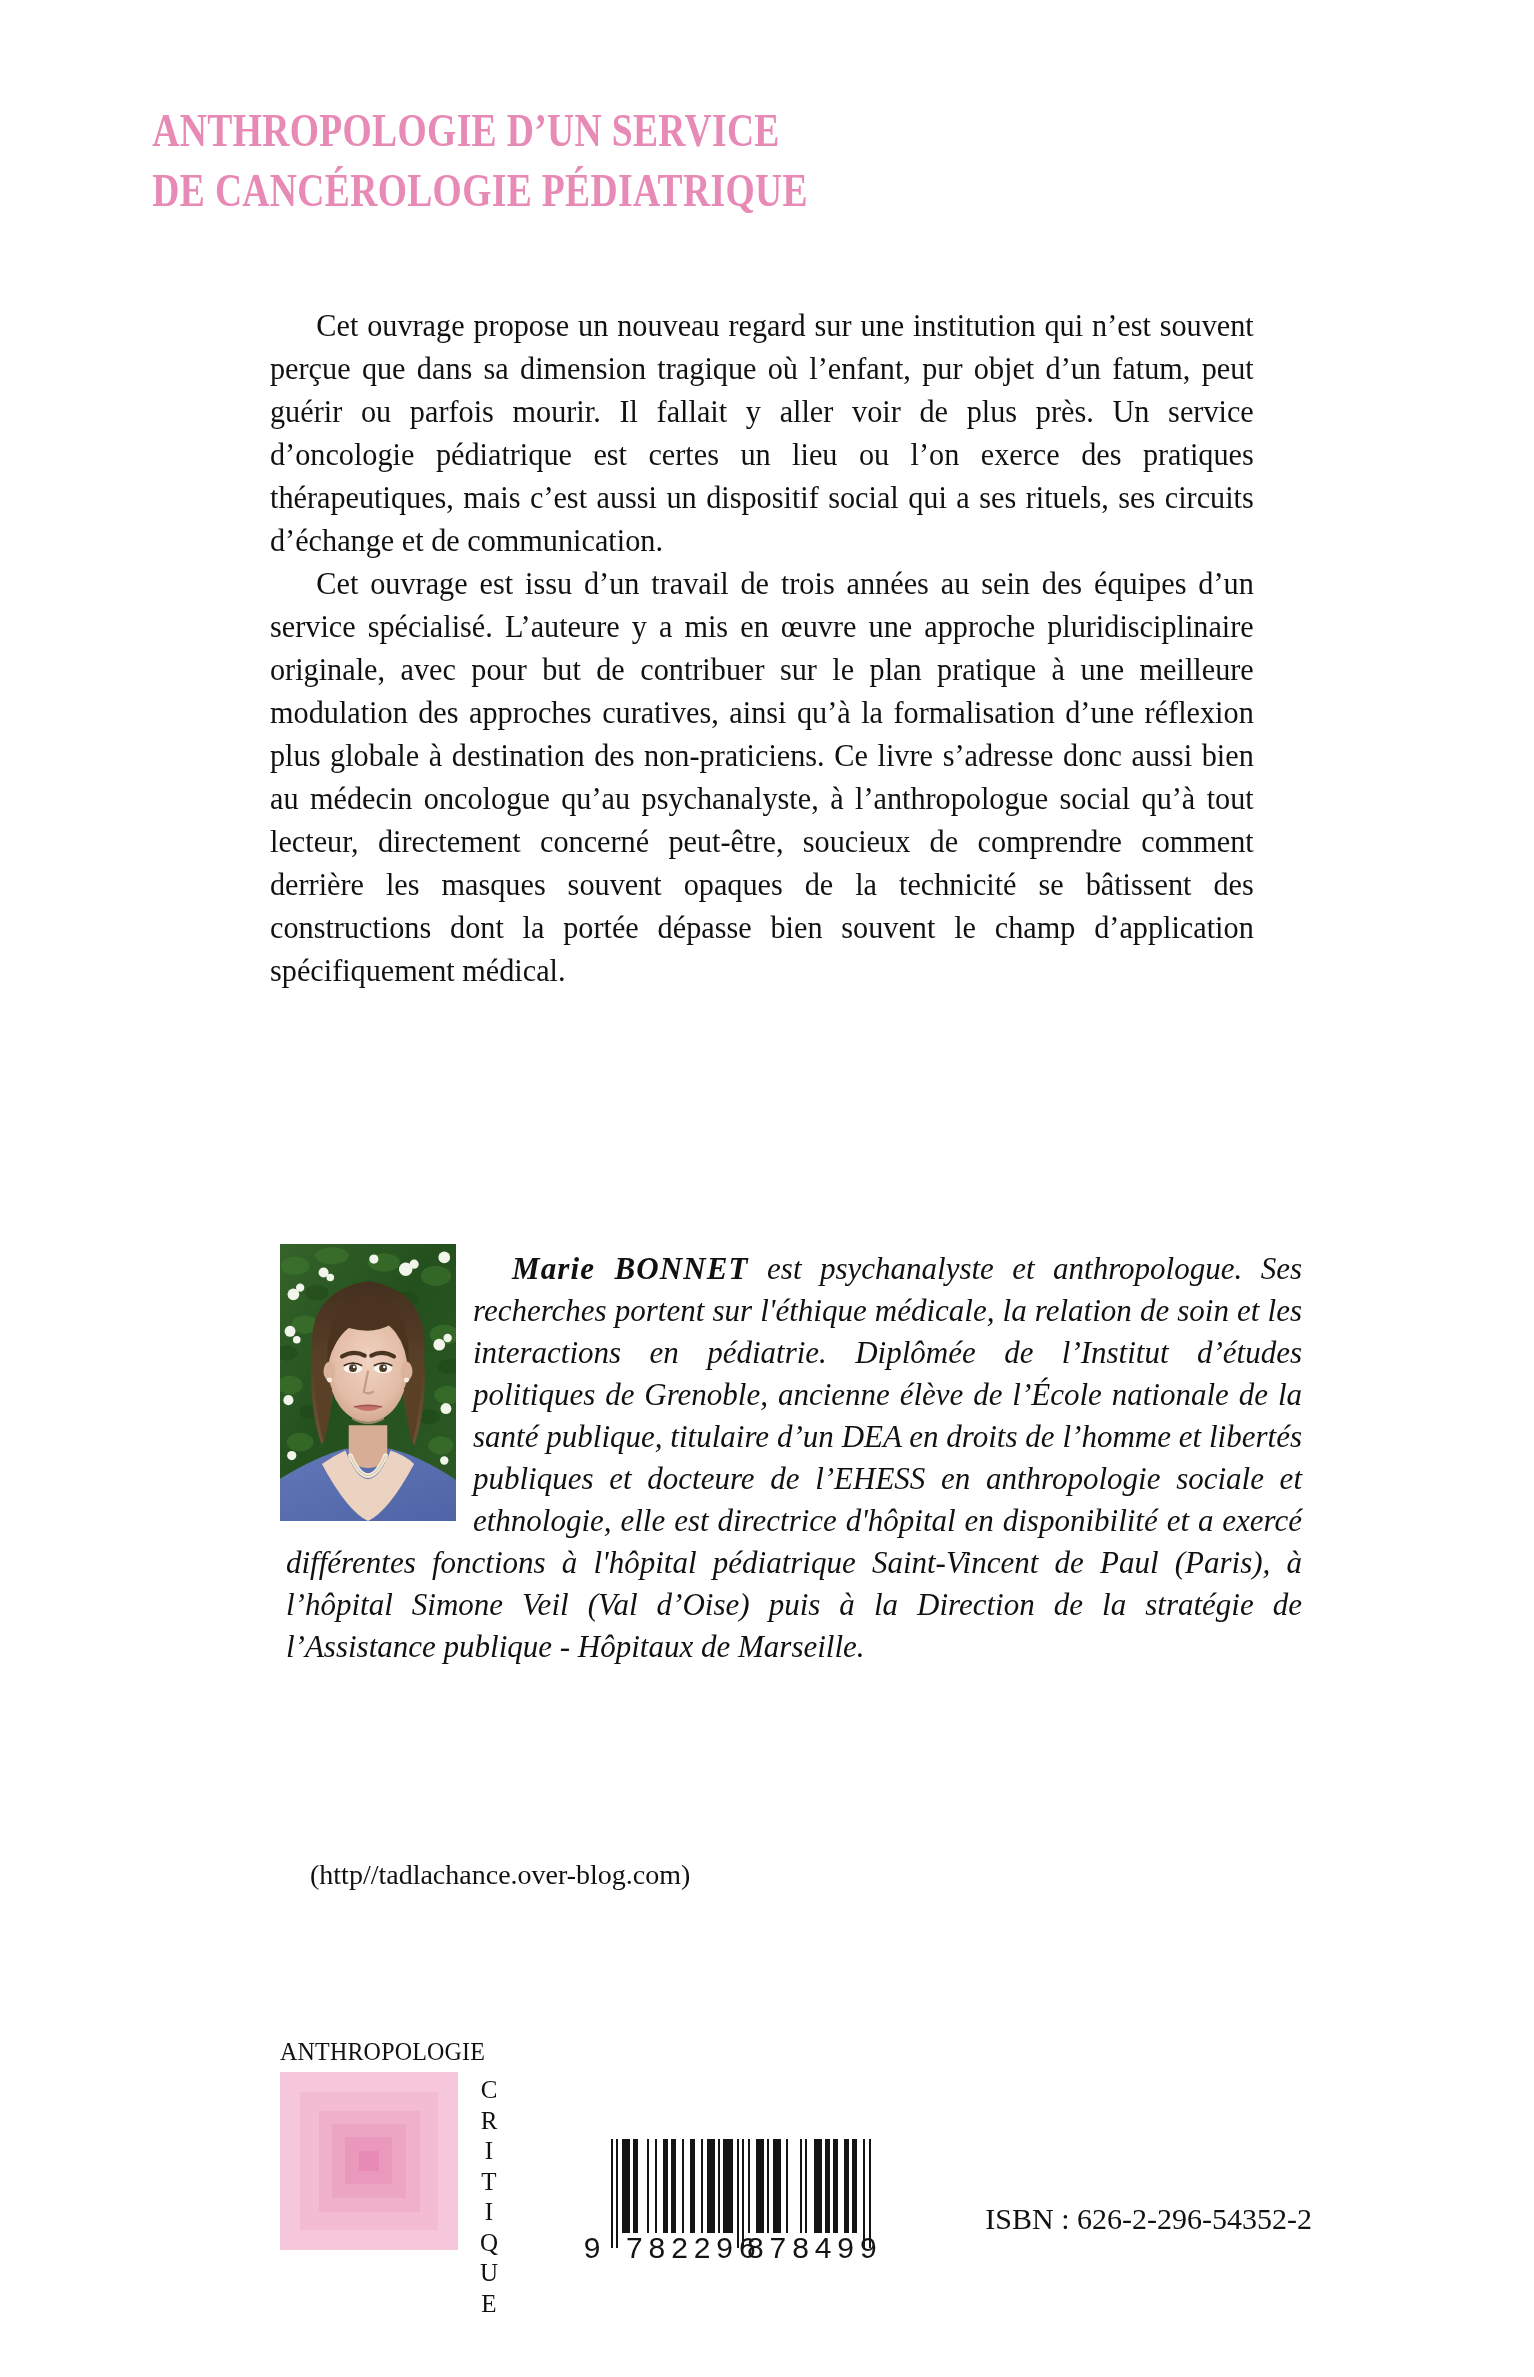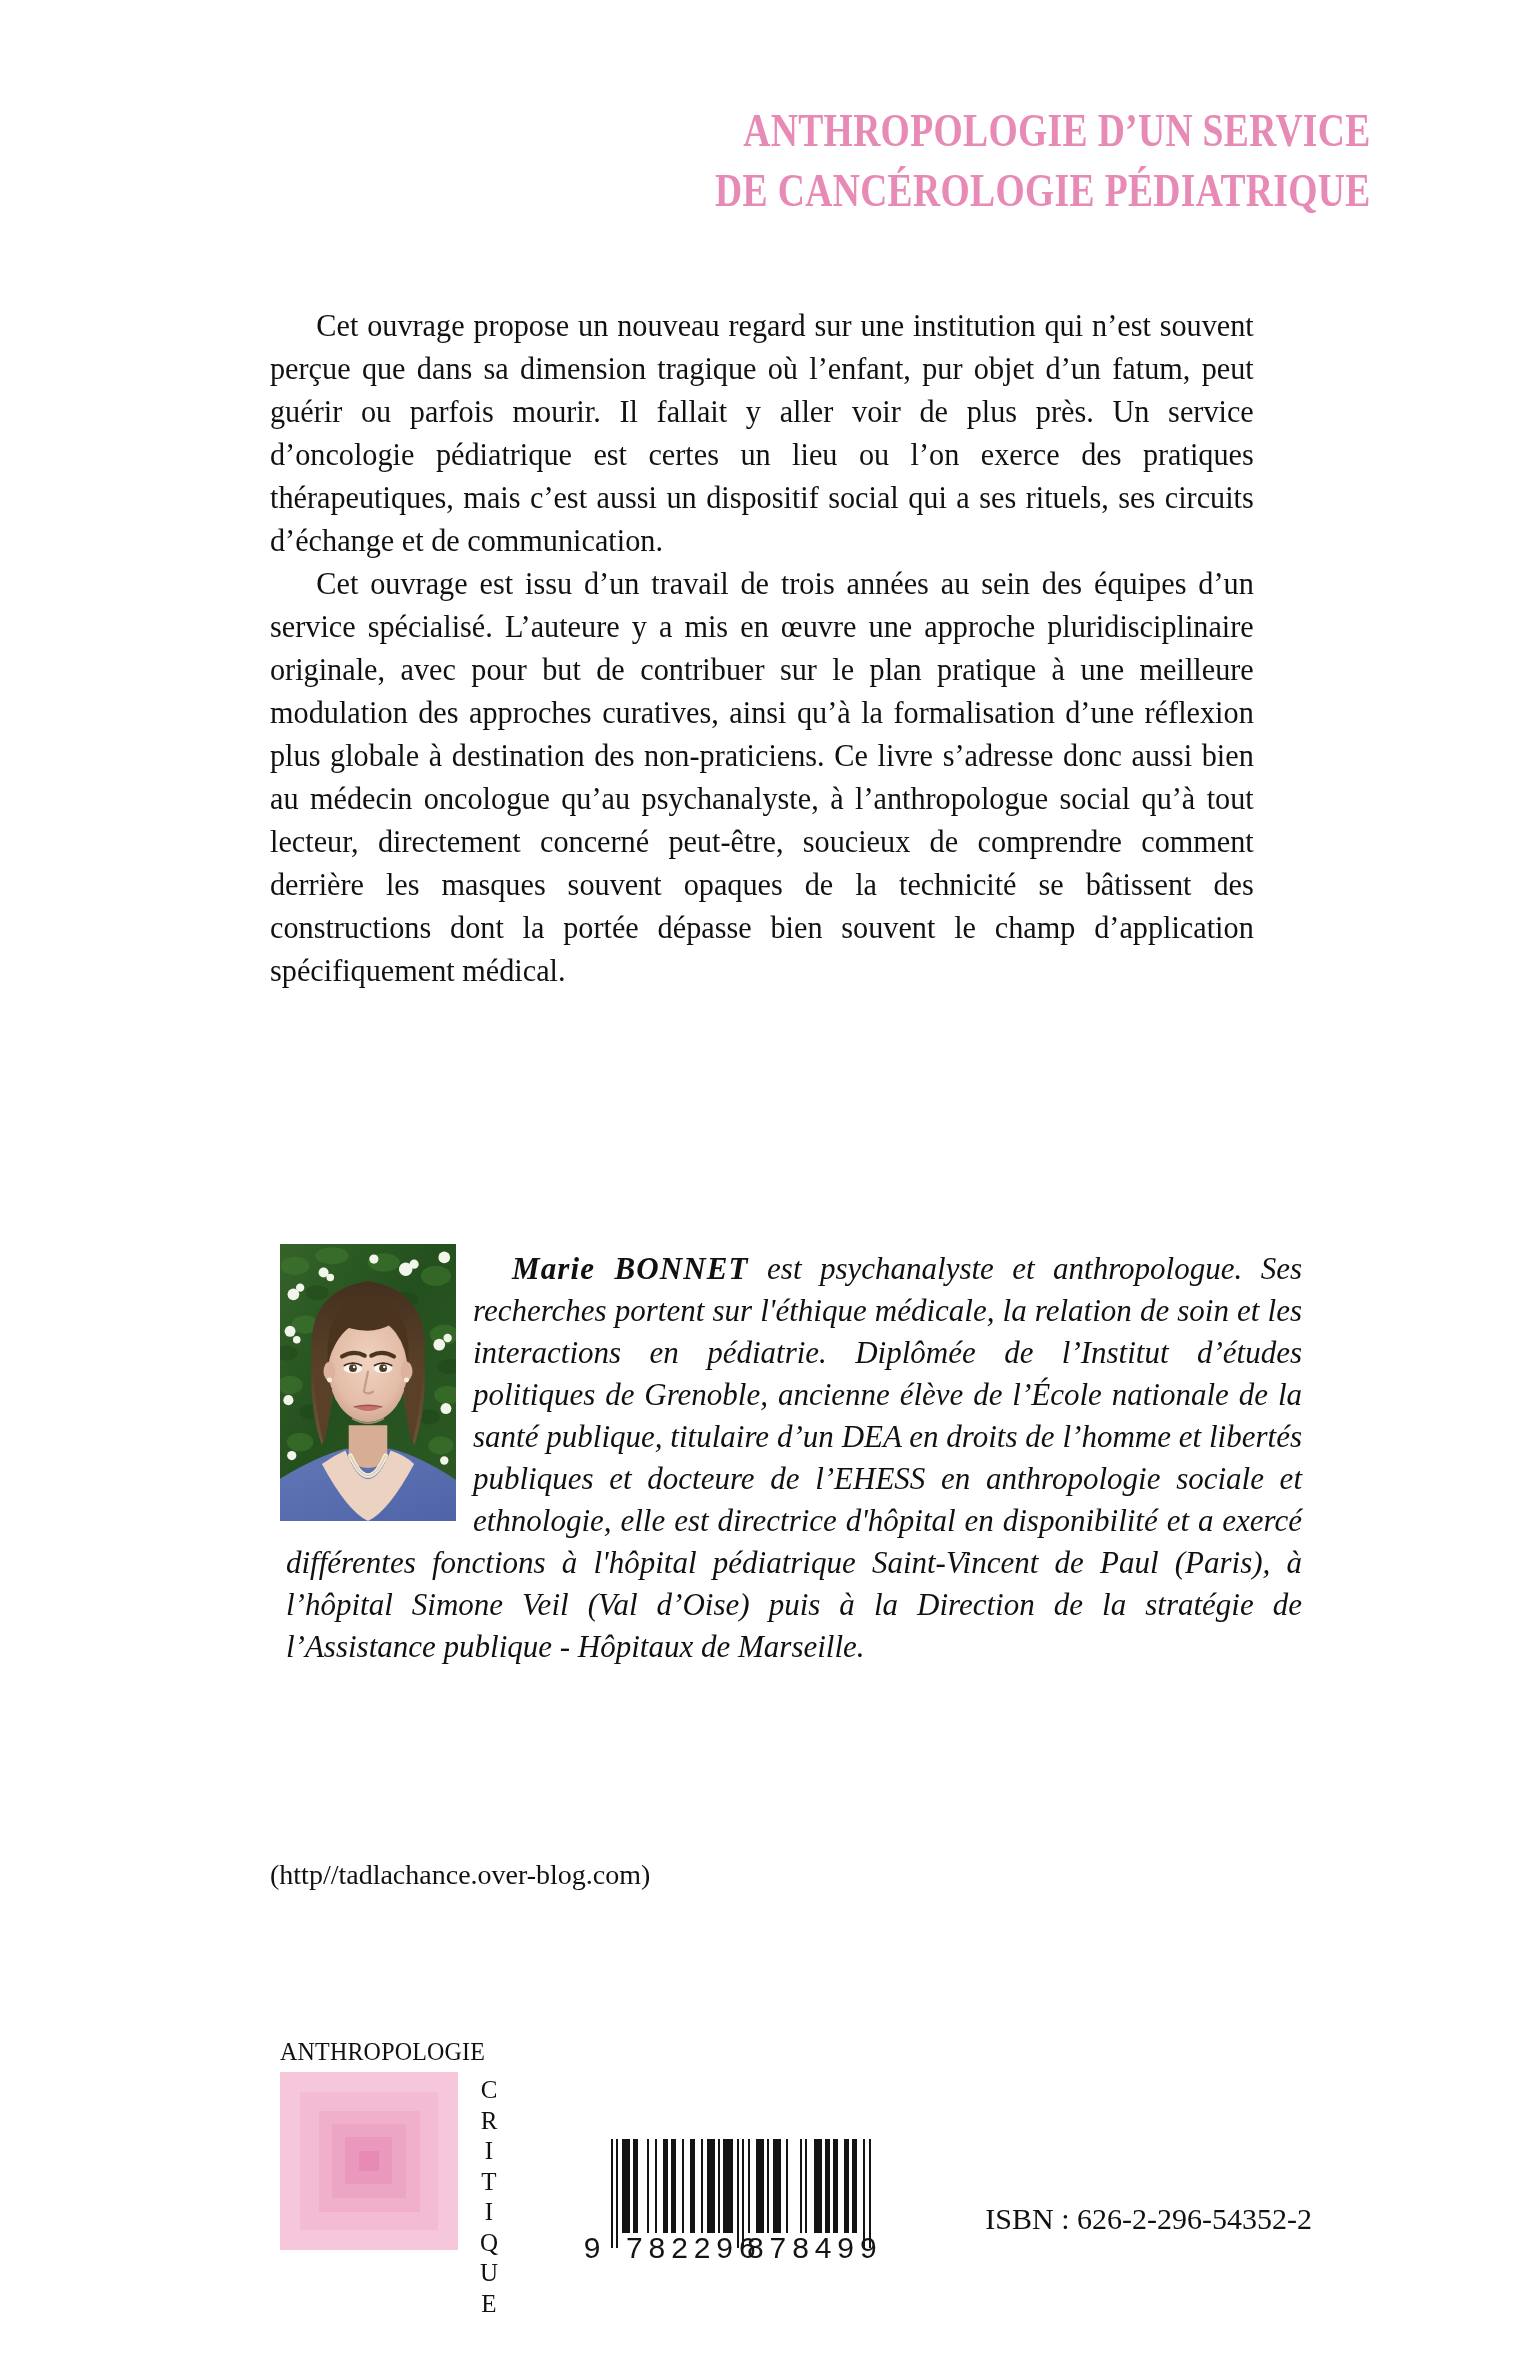--- a/index.html
+++ b/index.html
@@ -21,21 +21,21 @@
     inset: 0;
     background: #ffffff;
   }
 
   
   .title-block {
     position: absolute;
     left: 0;
     right: 12px;
     top: 107px;
-    text-align: right;
+    text-align: left;
   }
   .title-line {
     font-family: "Liberation Serif", "DejaVu Serif", serif;
     font-weight: bold;
     font-size: 47px;
     line-height: 1.02;
     letter-spacing: 0.4px;
     color: #e88ab6;
     transform: scaleX(0.80);
     transform-origin: center center;
@@ -98,21 +98,21 @@
     top: 1857px;
     width: 1041px;
     font-size: 28px;
     line-height: 1.30;
     text-align: justify;
     text-justify: inter-word;
     font-family: "Liberation Serif", "DejaVu Serif", serif;
   }
   .credit .l1 { letter-spacing: 0.5px; }
   .credit .ital { font-style: italic; }
-  .credit .l2 { text-align: left; }
+  .credit .l2 { text-align: left; margin-left: 40px; }
 
   
   .logo {
     position: absolute;
     left: 277px;
     top: 2038px;
     width: 243px;
     height: 227px;
   }
   .logo-title {

